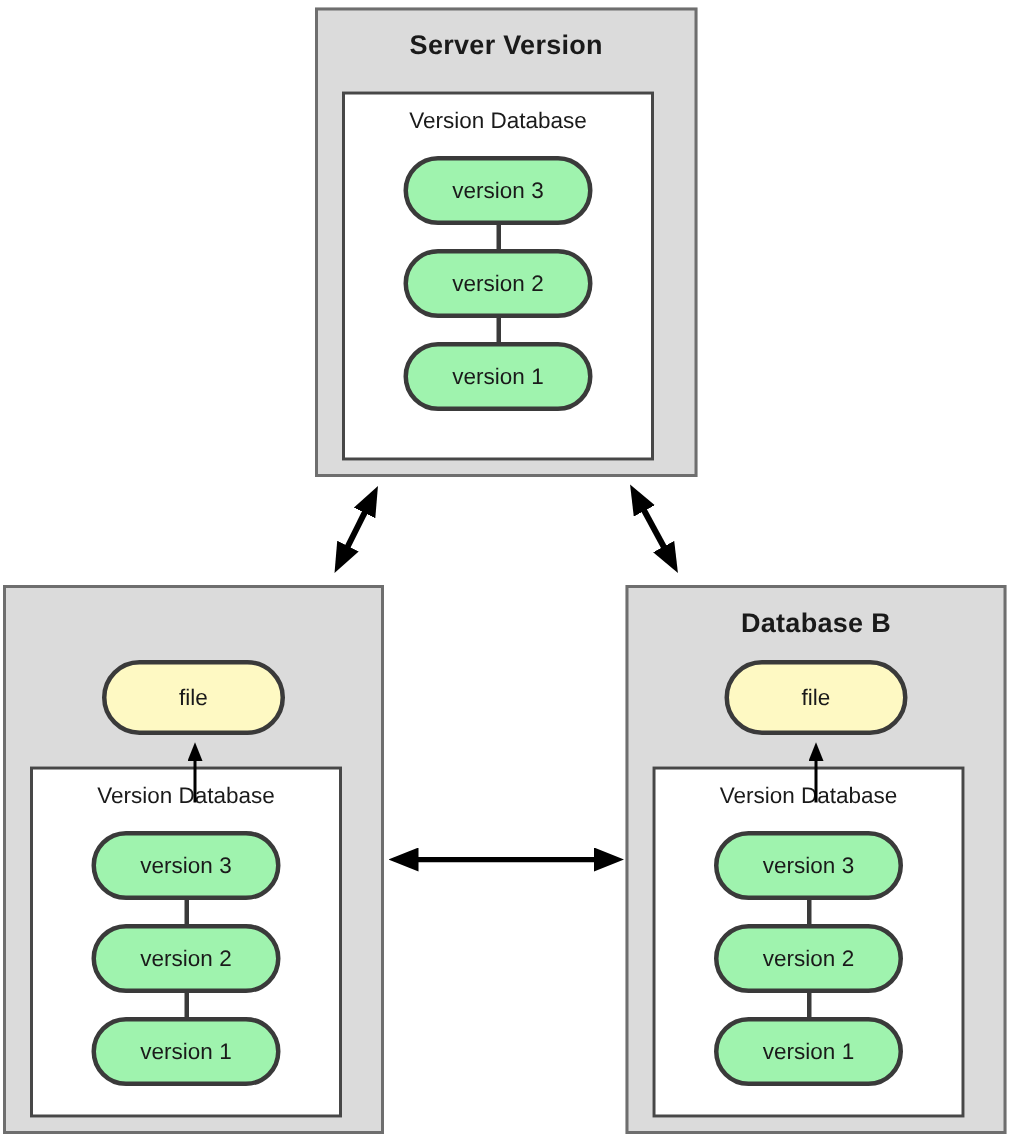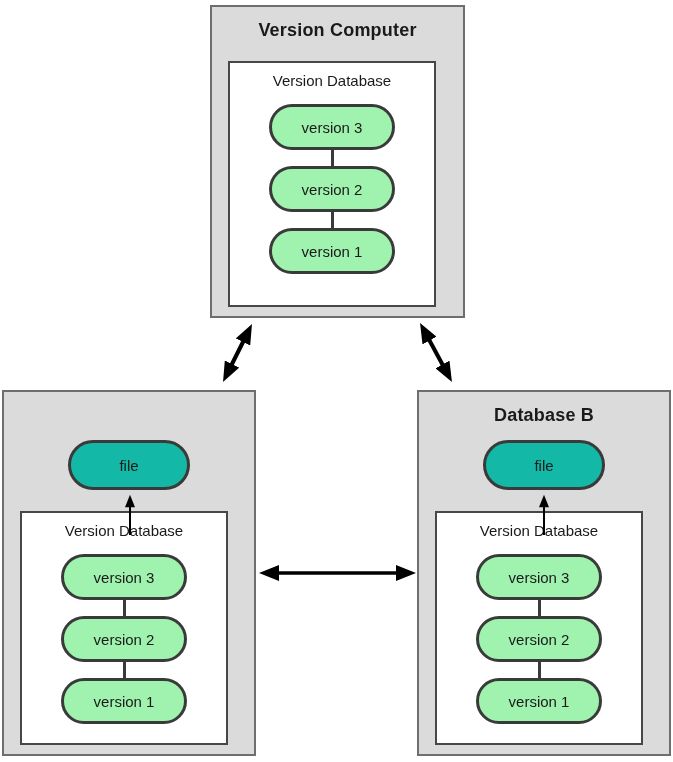--- a/index.html
+++ b/index.html
@@ -63,21 +63,21 @@
     height: 46px;
     border: 3px solid #3a3a3a;
     border-radius: 23px;
     display: flex;
     align-items: center;
     justify-content: center;
     font-size: 15px;
     background: #9ff3ae;
   }
   .pill-green { background: #9ff3ae; }
-  .pill-blue  { background: #14b8a6; }
+  .pill-blue  { background: #fef9c3; }
   .link-line {
     width: 3px;
     height: 16px;
     background: #3a3a3a;
   }
   .file-pill {
     position: absolute;
     top: 48px;
     left: 50%;
     transform: translateX(-50%);
@@ -85,21 +85,21 @@
     height: 50px;
     border-radius: 25px;
   }
 </style>
 </head>
 <body>
 
 <div class="canvas">
 
   <section class="panel panel-server">
-    <h2 class="panel-title">Version Computer</h2>
+    <h2 class="panel-title">Server Version</h2>
     <div class="db-box db-server">
       <div class="db-label">Version Database</div>
       <div class="pill-stack">
         <div class="pill pill-green">version 3</div>
         <div class="link-line"></div>
         <div class="pill pill-green">version 2</div>
         <div class="link-line"></div>
         <div class="pill pill-green">version 1</div>
       </div>
     </div>

